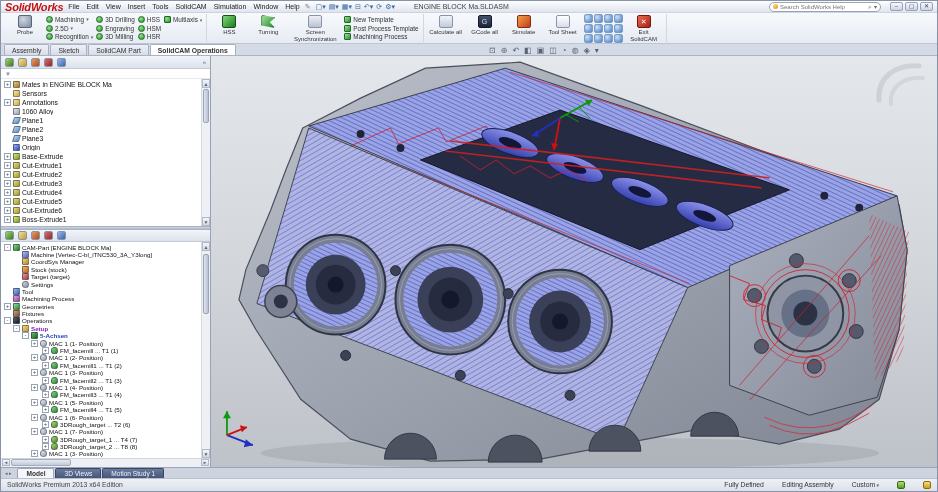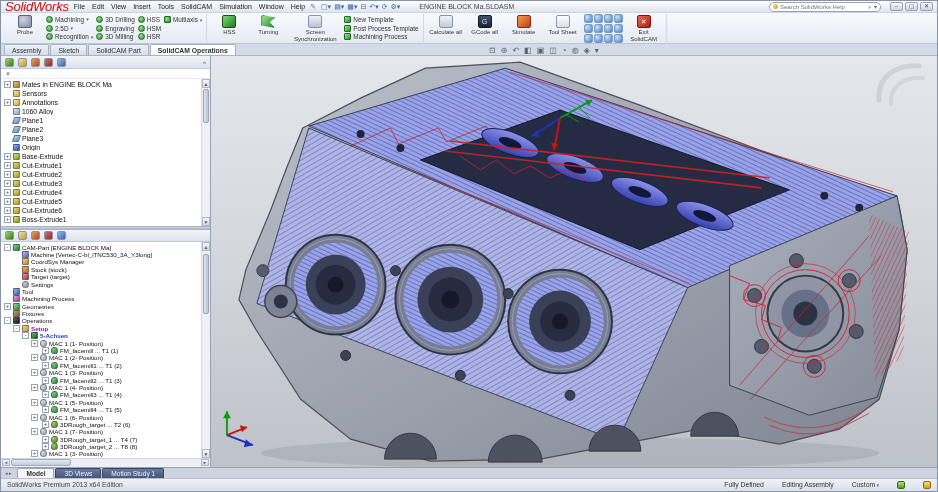--- a/index.html
+++ b/index.html
@@ -1,21 +1,21 @@
 <!DOCTYPE html>
 <html><head>
 <meta charset="utf-8">
 <style>
   * { margin:0; padding:0; box-sizing:border-box; }
   html,body { width:938px; height:492px; overflow:hidden; font-family:"Liberation Sans", sans-serif; }
   .app { width:938px; height:492px; background:#dfe4ec; border:1px solid #8893a8; display:flex; flex-direction:column; }
 
   
   .titlebar { height:12px; background:linear-gradient(#fdfeff,#dfe5ee); display:flex; align-items:center; gap:5px; padding:0 4px; font-size:7px; color:#222; border-bottom:1px solid #cdd4e0; }
-  .logo { color:#c41212; font-weight:normal; font-style:italic; font-size:13px; letter-spacing:-0.2px; white-space:nowrap; }
+  .logo { color:#c41212; font-weight:bold; font-style:italic; font-size:11px; letter-spacing:-0.2px; white-space:nowrap; }
   .menus { display:flex; gap:7px; }
   .menus span { cursor:default; }
   .pencil { color:#777; font-size:7px; }
   .qat { display:flex; gap:3px; color:#3a6aa8; font-size:7px; }
   .doc-title { margin-left:14px; color:#444; white-space:nowrap; }
   .search { margin-left:auto; width:112px; height:10px; border:1px solid #9aa4b8; border-radius:5px; background:#fff; display:flex; align-items:center; padding:0 3px; gap:2px; }
   .search .sball { width:5px; height:5px; border-radius:50%; background:radial-gradient(circle at 30% 30%, #ffd76a, #e08a10); flex:none; }
   .search input { border:none; outline:none; flex:1; font-size:6px; color:#777; min-width:0; background:transparent; }
   .search .mag { color:#667; font-size:7px; }
   .search .sdd { color:#667; font-size:6px; }

